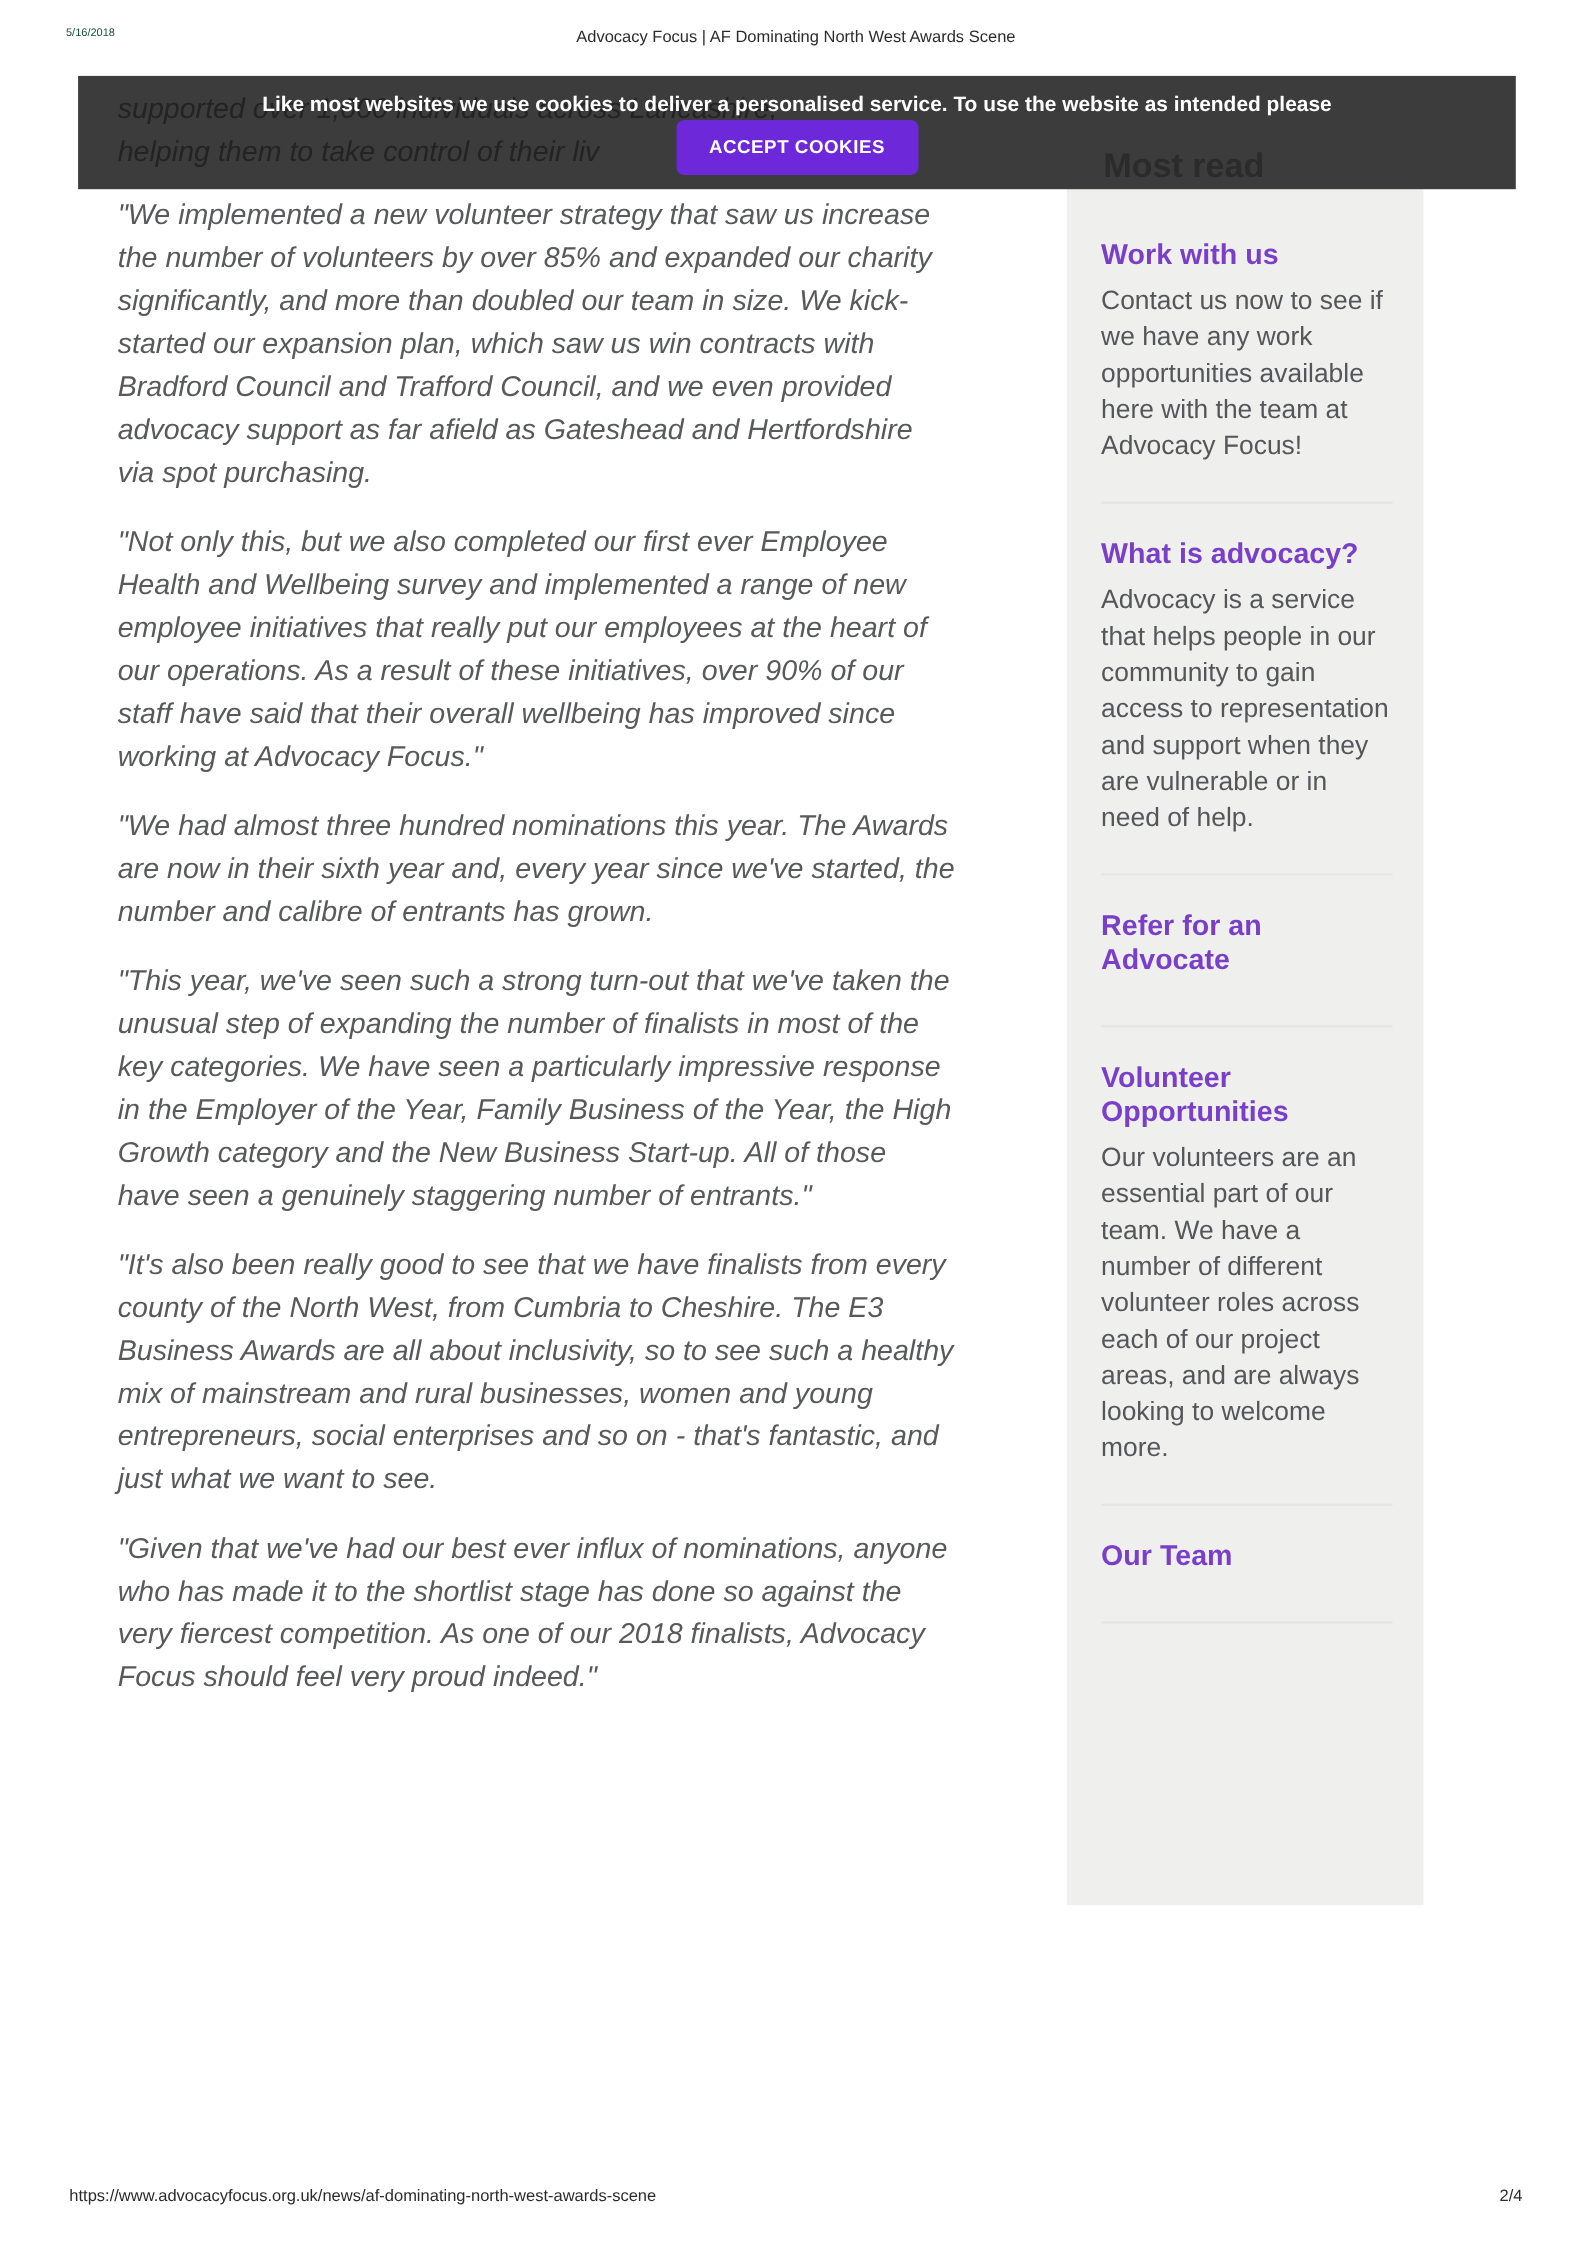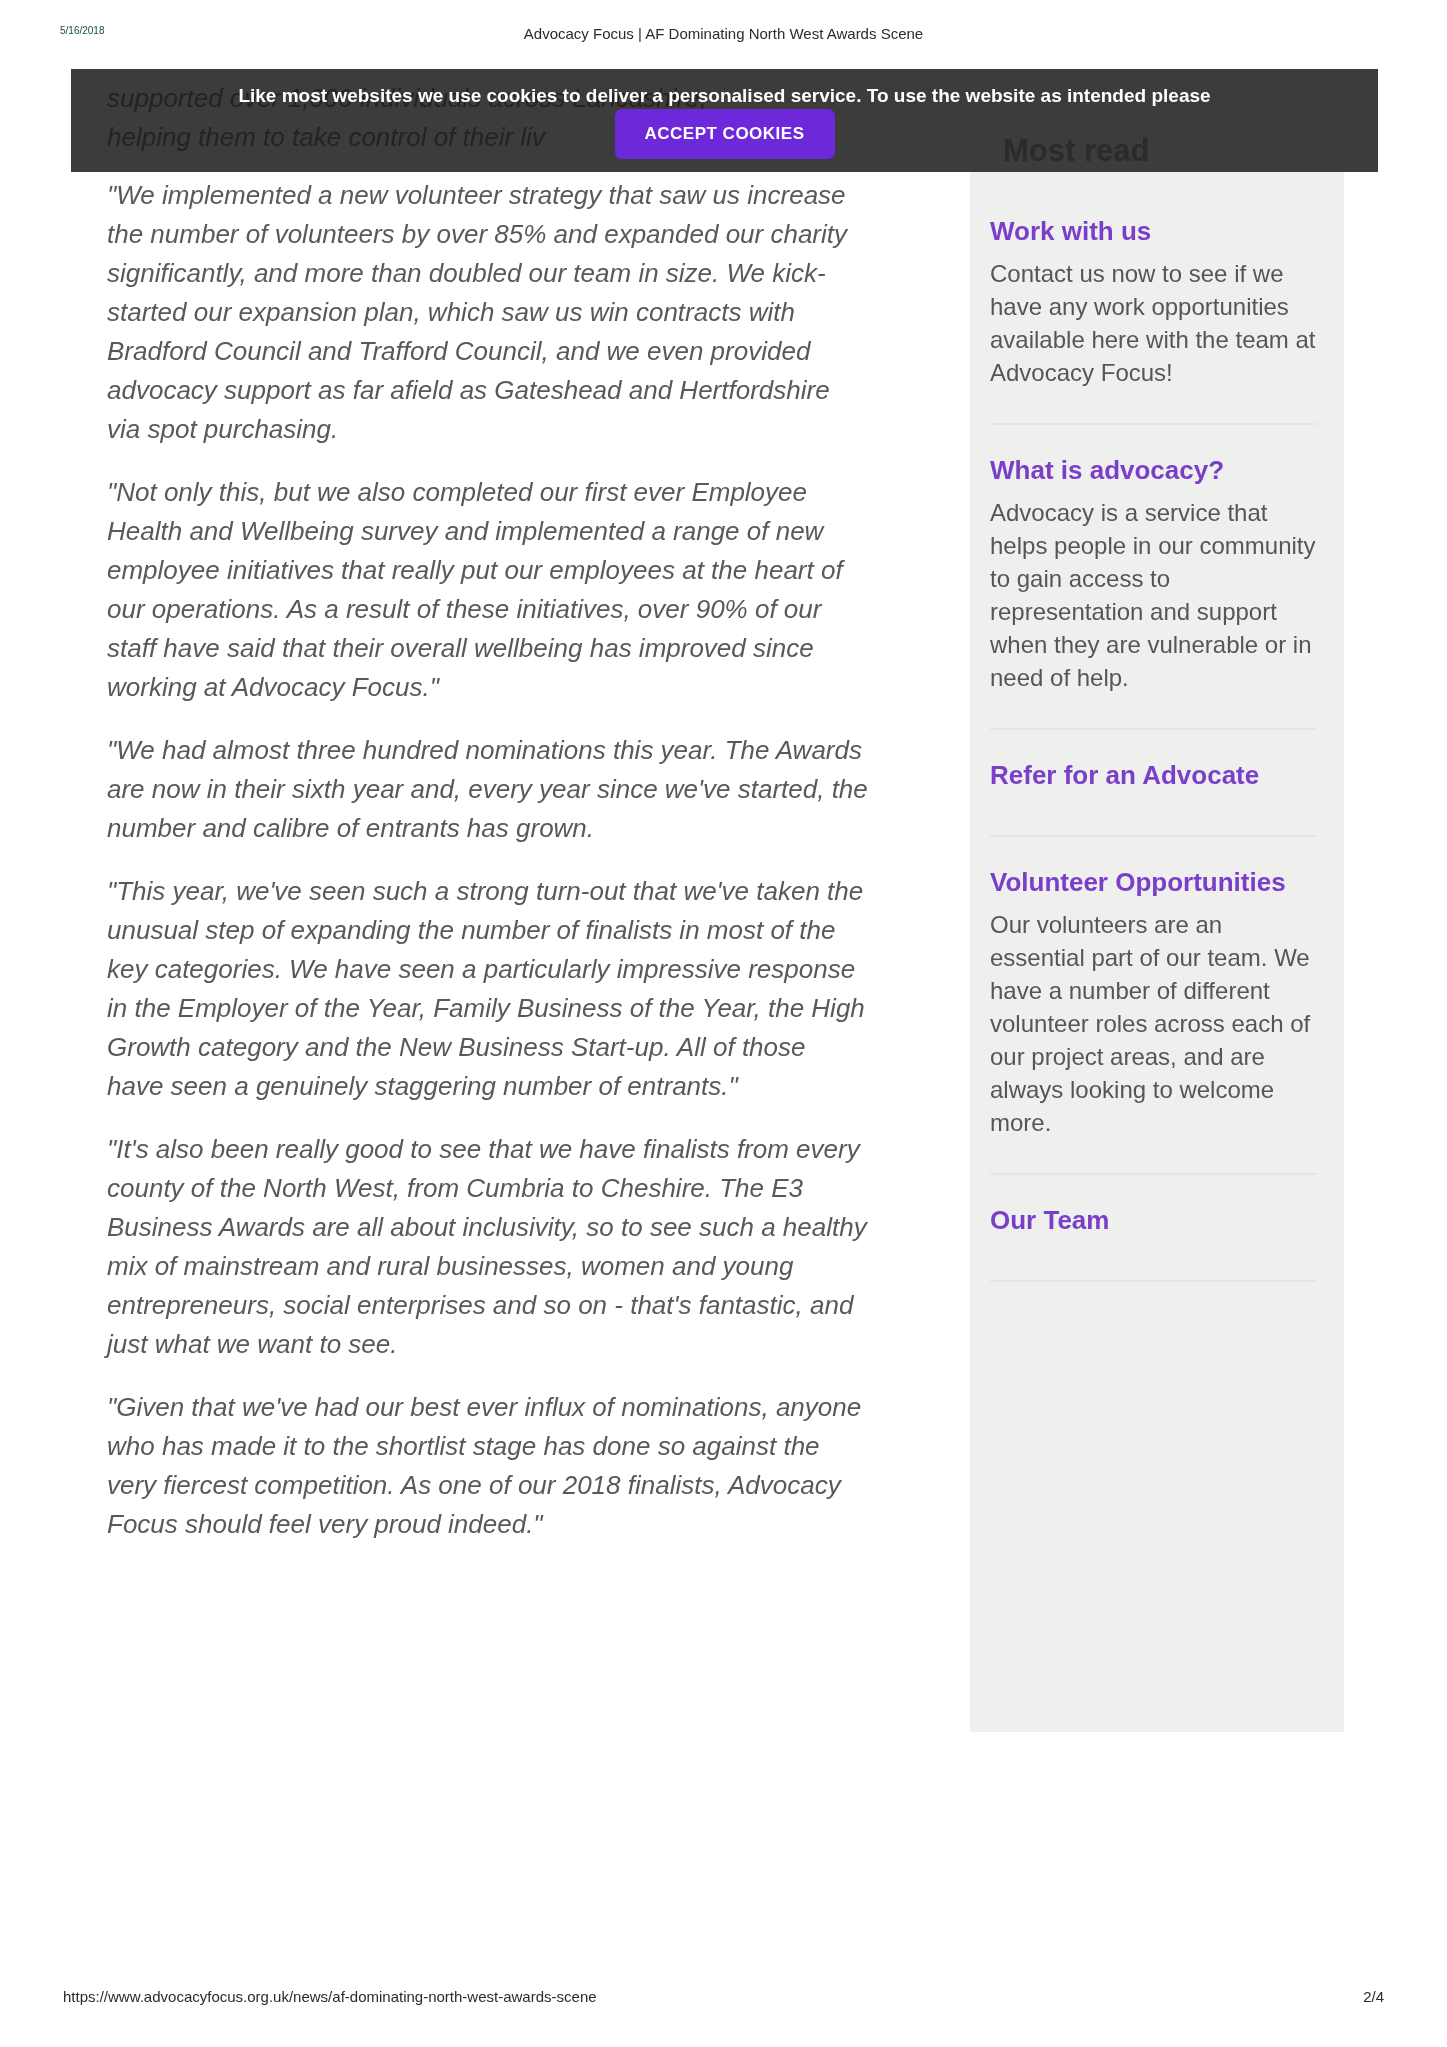--- a/index.html
+++ b/index.html
@@ -38,24 +38,24 @@
     margin: 0 0 24px 0;
     font-size: 26px; line-height: 39px;
     font-style: italic;
     color: #58595b;
   }
   .main-col p.upright { font-style: normal; }
 
   
   .sidebar {
     position: absolute; left: 970px; top: 172px;
-    width: 374px; height: 1560px;
+    width: 324px; height: 1560px;
     background: #efefee;
     box-sizing: border-box;
-    padding: 14px 28px 0 20px;
+    padding: 14px 28px 0 31px;
   }
   .sidebar-section {
     padding: 30px 0 34px 0;
     border-bottom: 2px solid #e5e5e3;
   }
   .sidebar-heading {
     display: inline-block;
     font-size: 26px; font-weight: bold;
     color: #7a3fc9;
     text-decoration: none;

